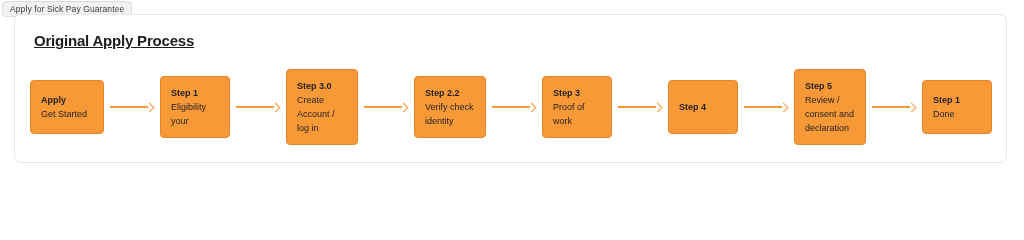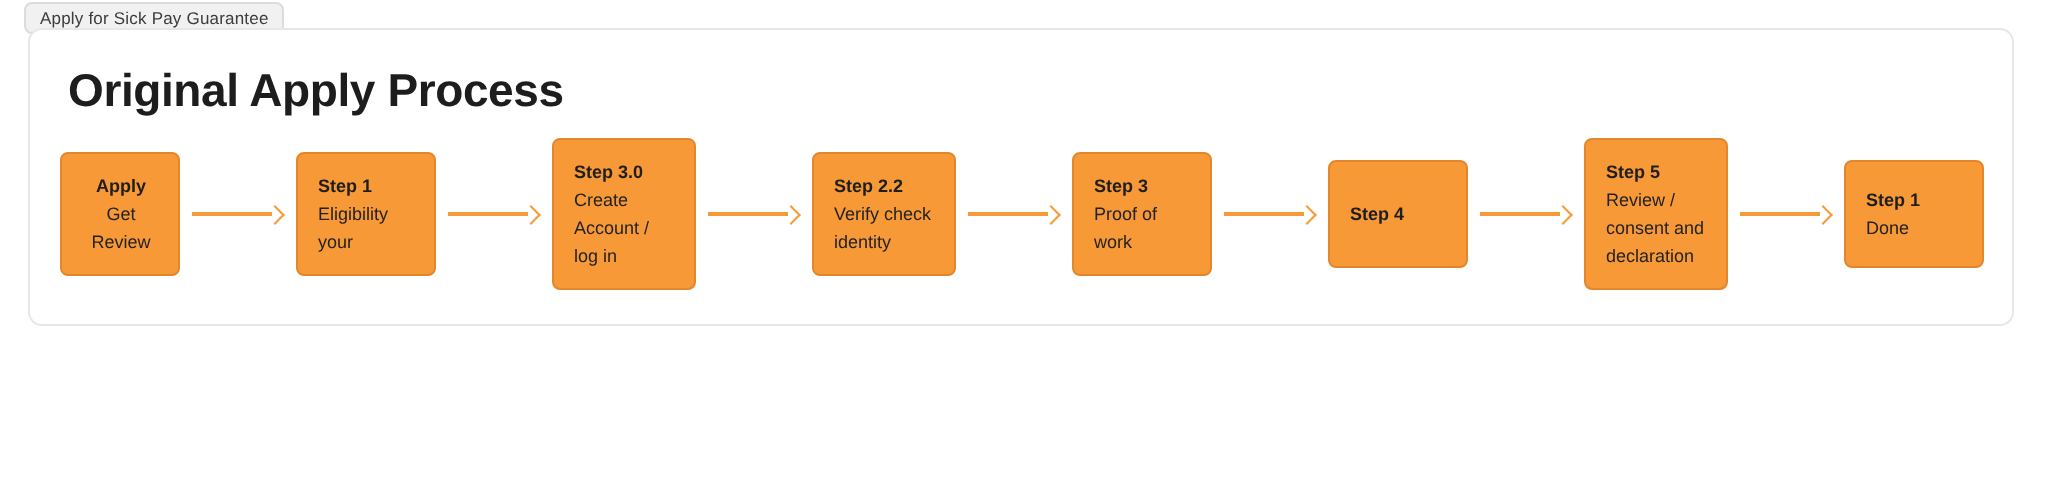--- a/index.html
+++ b/index.html
@@ -20,21 +20,21 @@
   }
 
   
   .tab-strip {
     position: absolute;
     left: 0;
     top: 0;
     height: 18px;
     display: flex;
     align-items: center;
-    padding-left: 12px;
+    padding-left: 2px;
   }
   .tab {
     display: inline-flex;
     align-items: center;
     height: 14px;
     padding: 0 7px;
     background: #f1f1f1;
     border: 1px solid #dcdcdc;
     border-radius: 4px;
     font-size: 8.5px;
@@ -53,24 +53,25 @@
     box-sizing: border-box;
     background: #ffffff;
     border: 1px solid #e7e7e7;
     border-radius: 7px;
   }
 
   .card-title {
     position: absolute;
     left: 19px;
     top: 17px;
-    font-size: 23px;
+    font-size: 15px;
     font-weight: bold;
     color: #1d1d1d;
     letter-spacing: -0.2px;
+    text-decoration: underline;
   }
 
   
   .flow {
     position: absolute;
     left: 15px;
     top: 48px;
     right: 14px;
     height: 88px;
     display: flex;
@@ -84,21 +85,21 @@
     border: 1px solid #e3872c;
     border-radius: 4px;
     padding: 9px 9px 9px 10px;
     display: flex;
     flex-direction: column;
     justify-content: center;
     flex: 0 0 auto;
     width: 70px;
     min-height: 54px;
   }
-  .node.w-first { width: 60px; text-align: center; }
+  .node.w-first { width: 74px; }
   .node.w-wide  { width: 72px; }
 
   .node-title {
     font-size: 9px;
     font-weight: bold;
     color: #1e1e1e;
     line-height: 14px;
     white-space: nowrap;
   }
   .node-desc {
@@ -147,21 +148,21 @@
   </div>
 
   <div class="card">
 
     <div class="card-title">Original Apply Process</div>
 
     <div class="flow">
 
       <div class="node w-first">
         <div class="node-title">Apply</div>
-        <div class="node-desc">Get Review</div>
+        <div class="node-desc">Get Started</div>
       </div>
 
       <div class="arrow">
         <span class="shaft"></span>
         <span class="head"></span>
       </div>
 
       <div class="node">
         <div class="node-title">Step 1</div>
         <div class="node-desc">Eligibility your</div>

